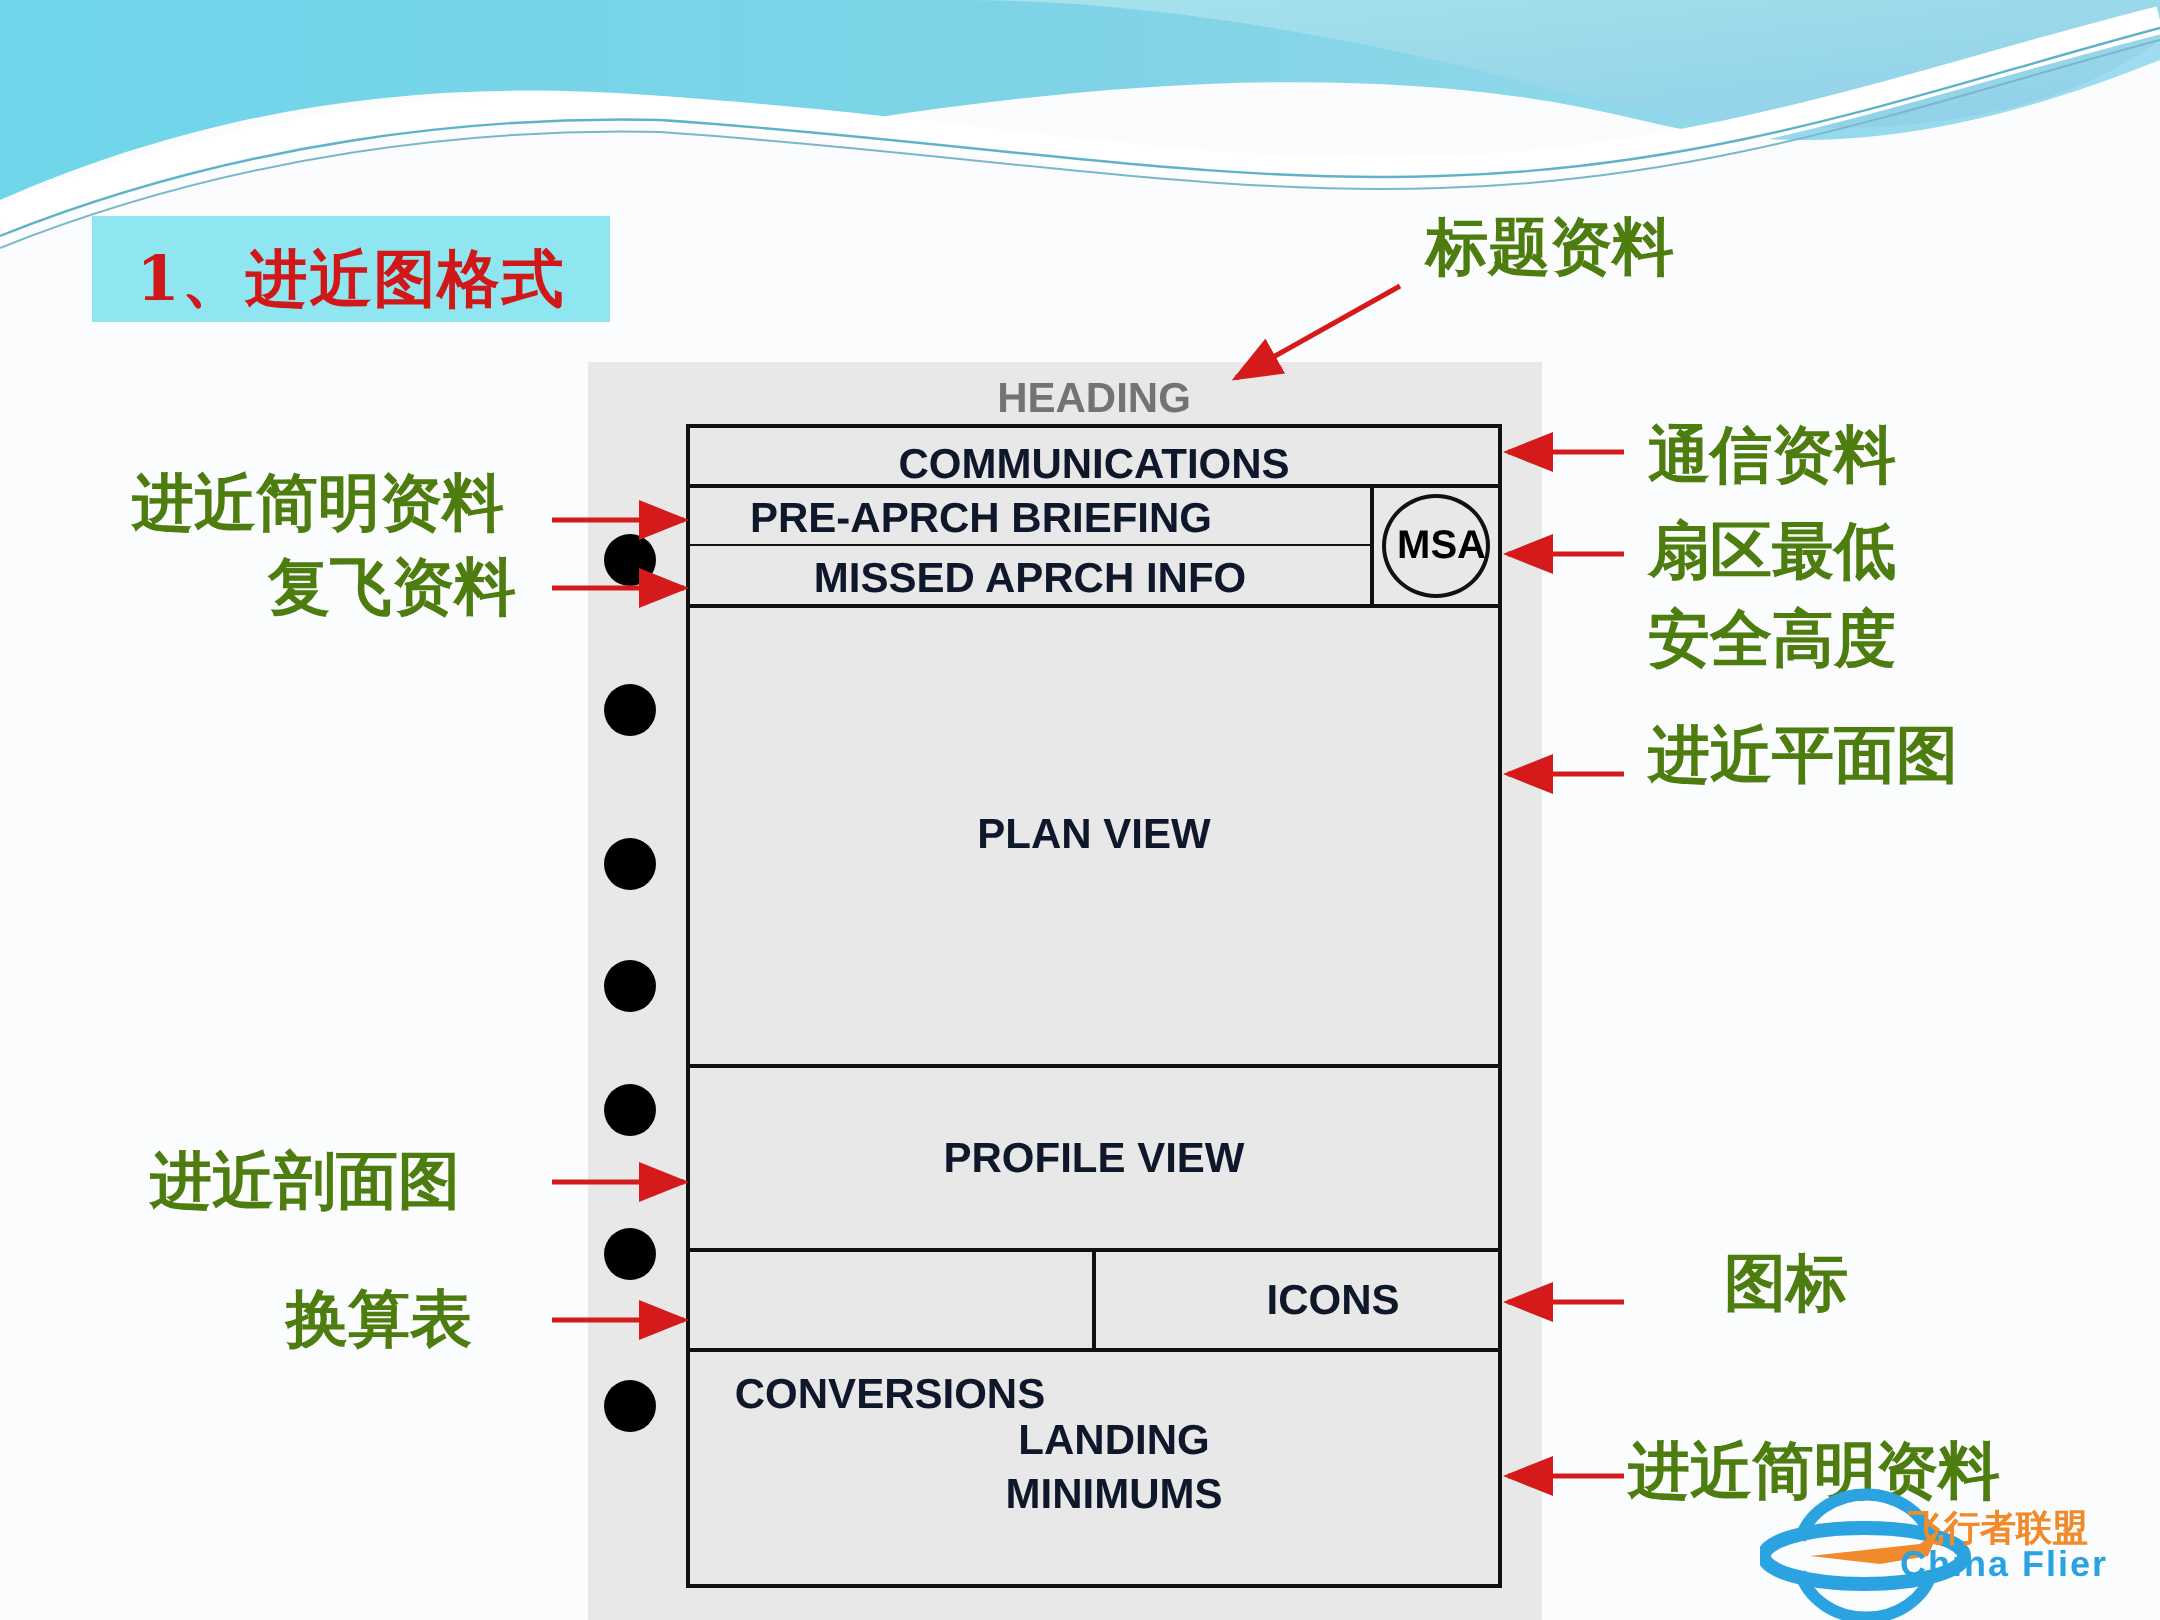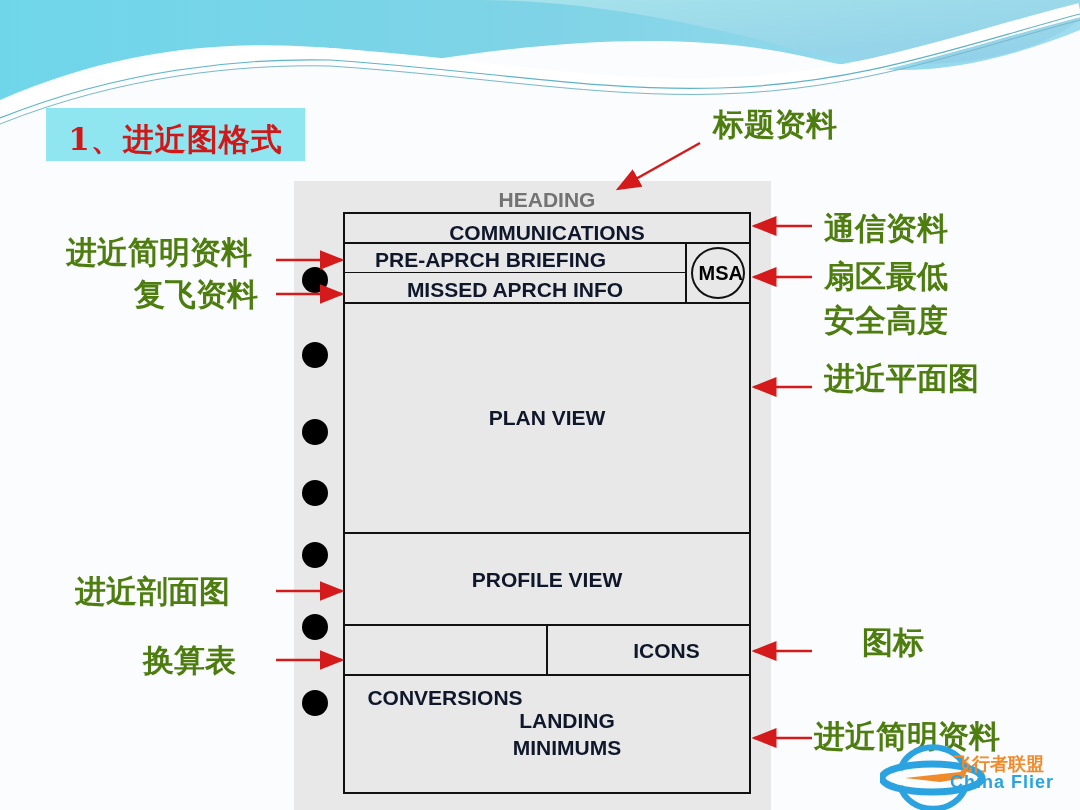--- a/index.html
+++ b/index.html
@@ -97,21 +97,21 @@
 
 <div class="box" style="left:546px; top:624px; width:2px; height:52px; border-width:0 0 0 2.5px;"></div>
 <div class="box-inner" style="left:344px; top:626px; width:202px; height:50px;margin-top:47px;">
   <span>CONVERSIONS</span>
 </div>
 <div class="box-inner" style="left:549px; top:626px; width:235px; height:50px;">
   <span>ICONS</span>
 </div>
 
 <div class="box" style="left:343px; top:674px; width:408px; height:120px;"></div>
-<div class="box-inner" style="left:364px; top:676px; width:406px; height:116px; flex-direction:column; line-height:1.3;">
+<div class="box-inner" style="left:354px; top:676px; width:406px; height:116px; flex-direction:column; line-height:1.3;">
   <span>LANDING</span>
   <span>MINIMUMS</span>
 </div>
 
 <div class="anno" style="left:713px; top:106px;">标题资料</div>
 <div class="anno" style="left:824px; top:210px;">通信资料</div>
 <div class="anno" style="left:66px; top:234px;">进近简明资料</div>
 <div class="anno" style="left:134px; top:276px;">复飞资料</div>
 <div class="anno" style="left:824px; top:258px;">扇区最低</div>
 <div class="anno" style="left:824px; top:302px;">安全高度</div>

